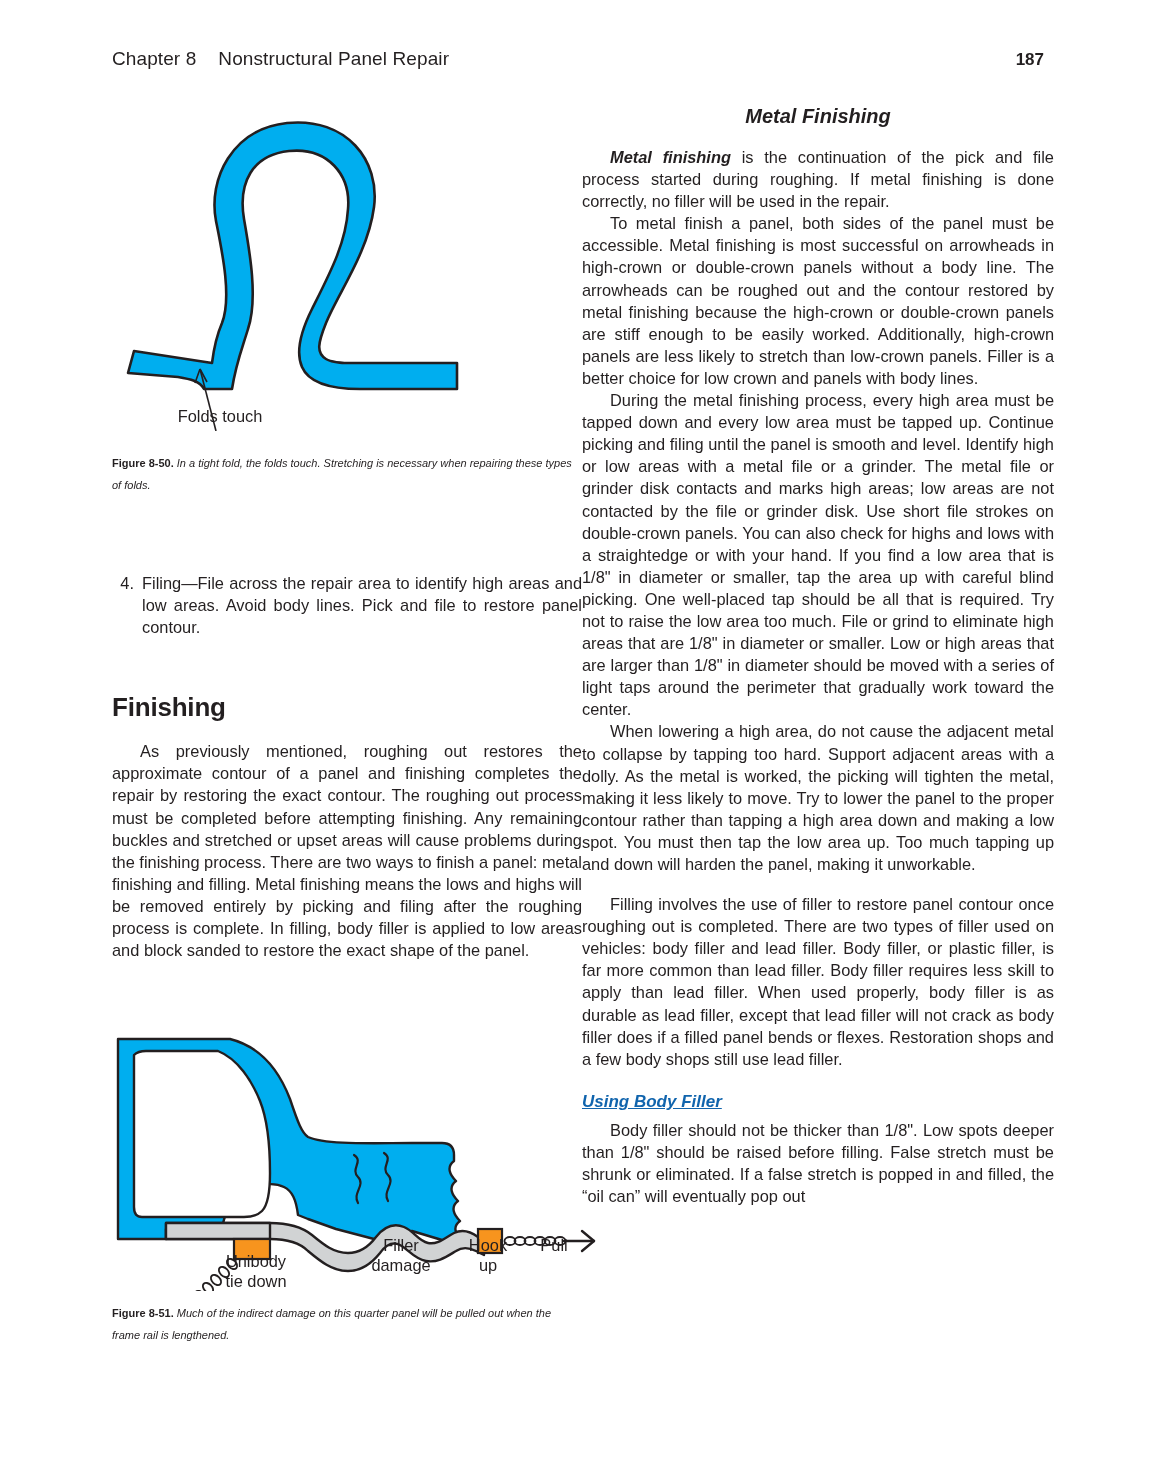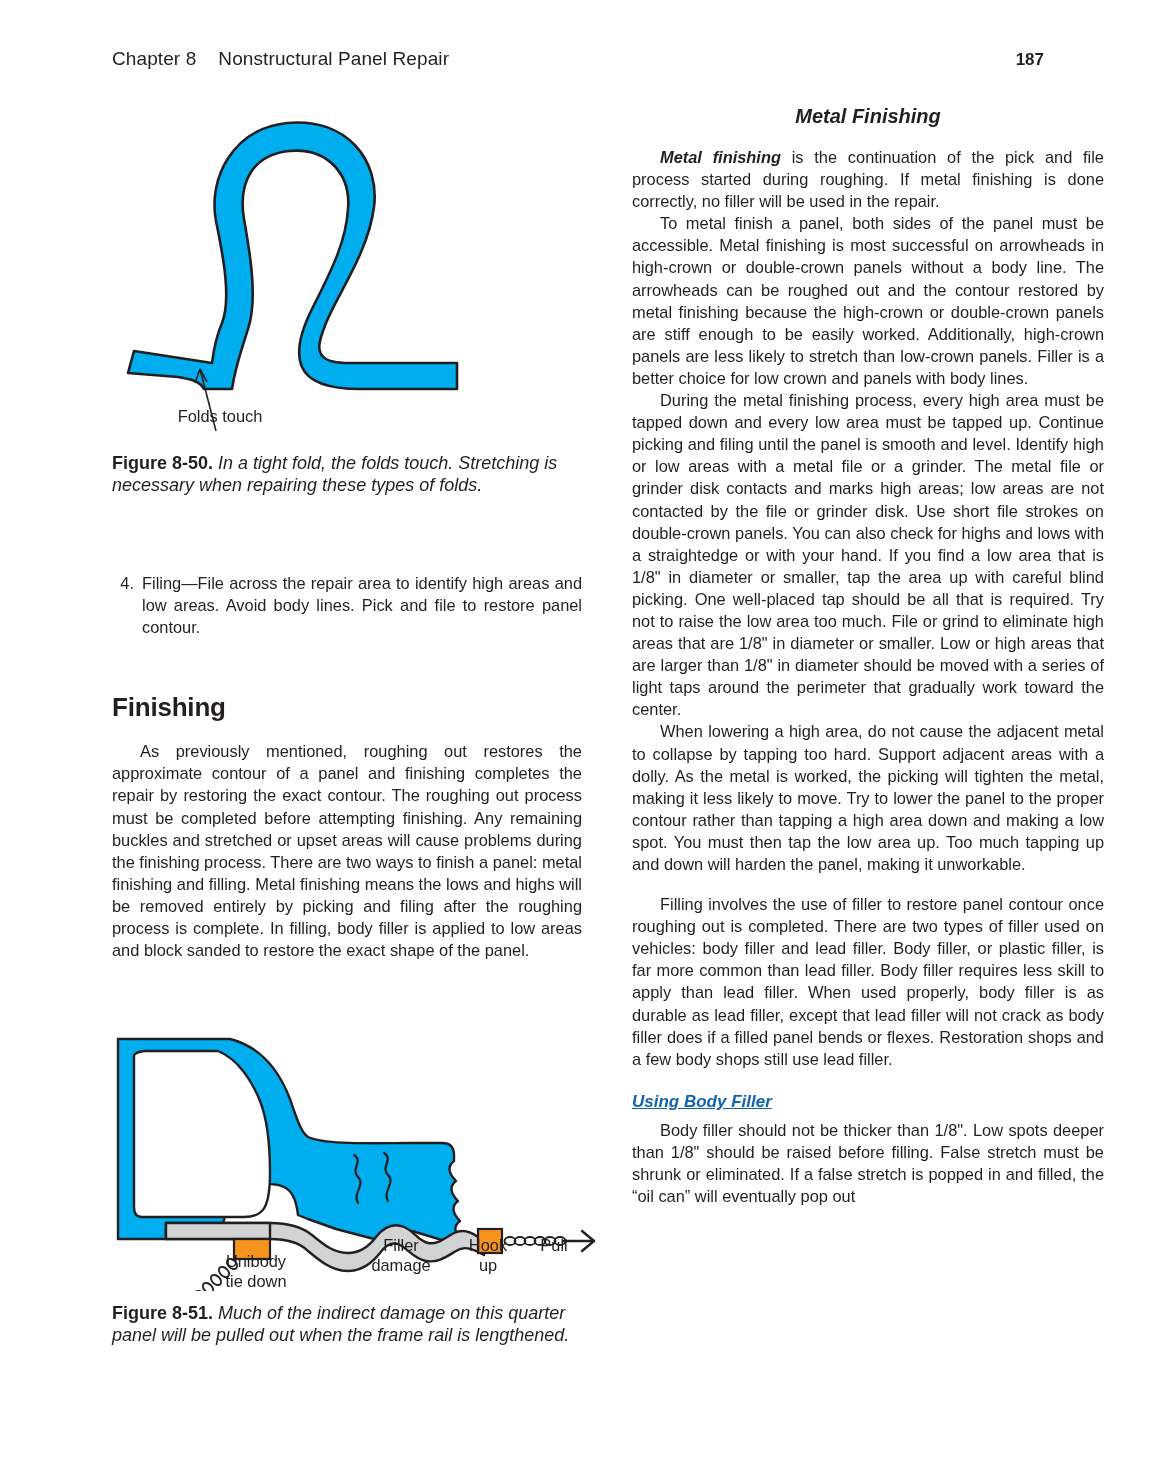--- a/index.html
+++ b/index.html
@@ -45,21 +45,21 @@
 
   
   .col-left {
     position: absolute;
     left: 112px;
     top: 101px;
     width: 470px;
   }
   .col-right {
     position: absolute;
-    left: 632px;
+    left: 582px;
     top: 105px;
     width: 472px;
   }
 
   
   p.body {
     margin: 0;
     font-size: 16.4px;
     line-height: 22.1px;
     text-align: justify;
@@ -107,21 +107,21 @@
     text-align: right;
   }
   .numlist .num-body {
     flex: 1 1 auto;
     text-align: justify;
   }
 
   
   .figcap {
     margin: 0;
-    font-size: 18px;
+    font-size: 11px;
     line-height: 21.5px;
     font-style: italic;
     text-align: left;
   }
   .figcap .figno {
     font-weight: bold;
     font-style: normal;
   }
 
   

